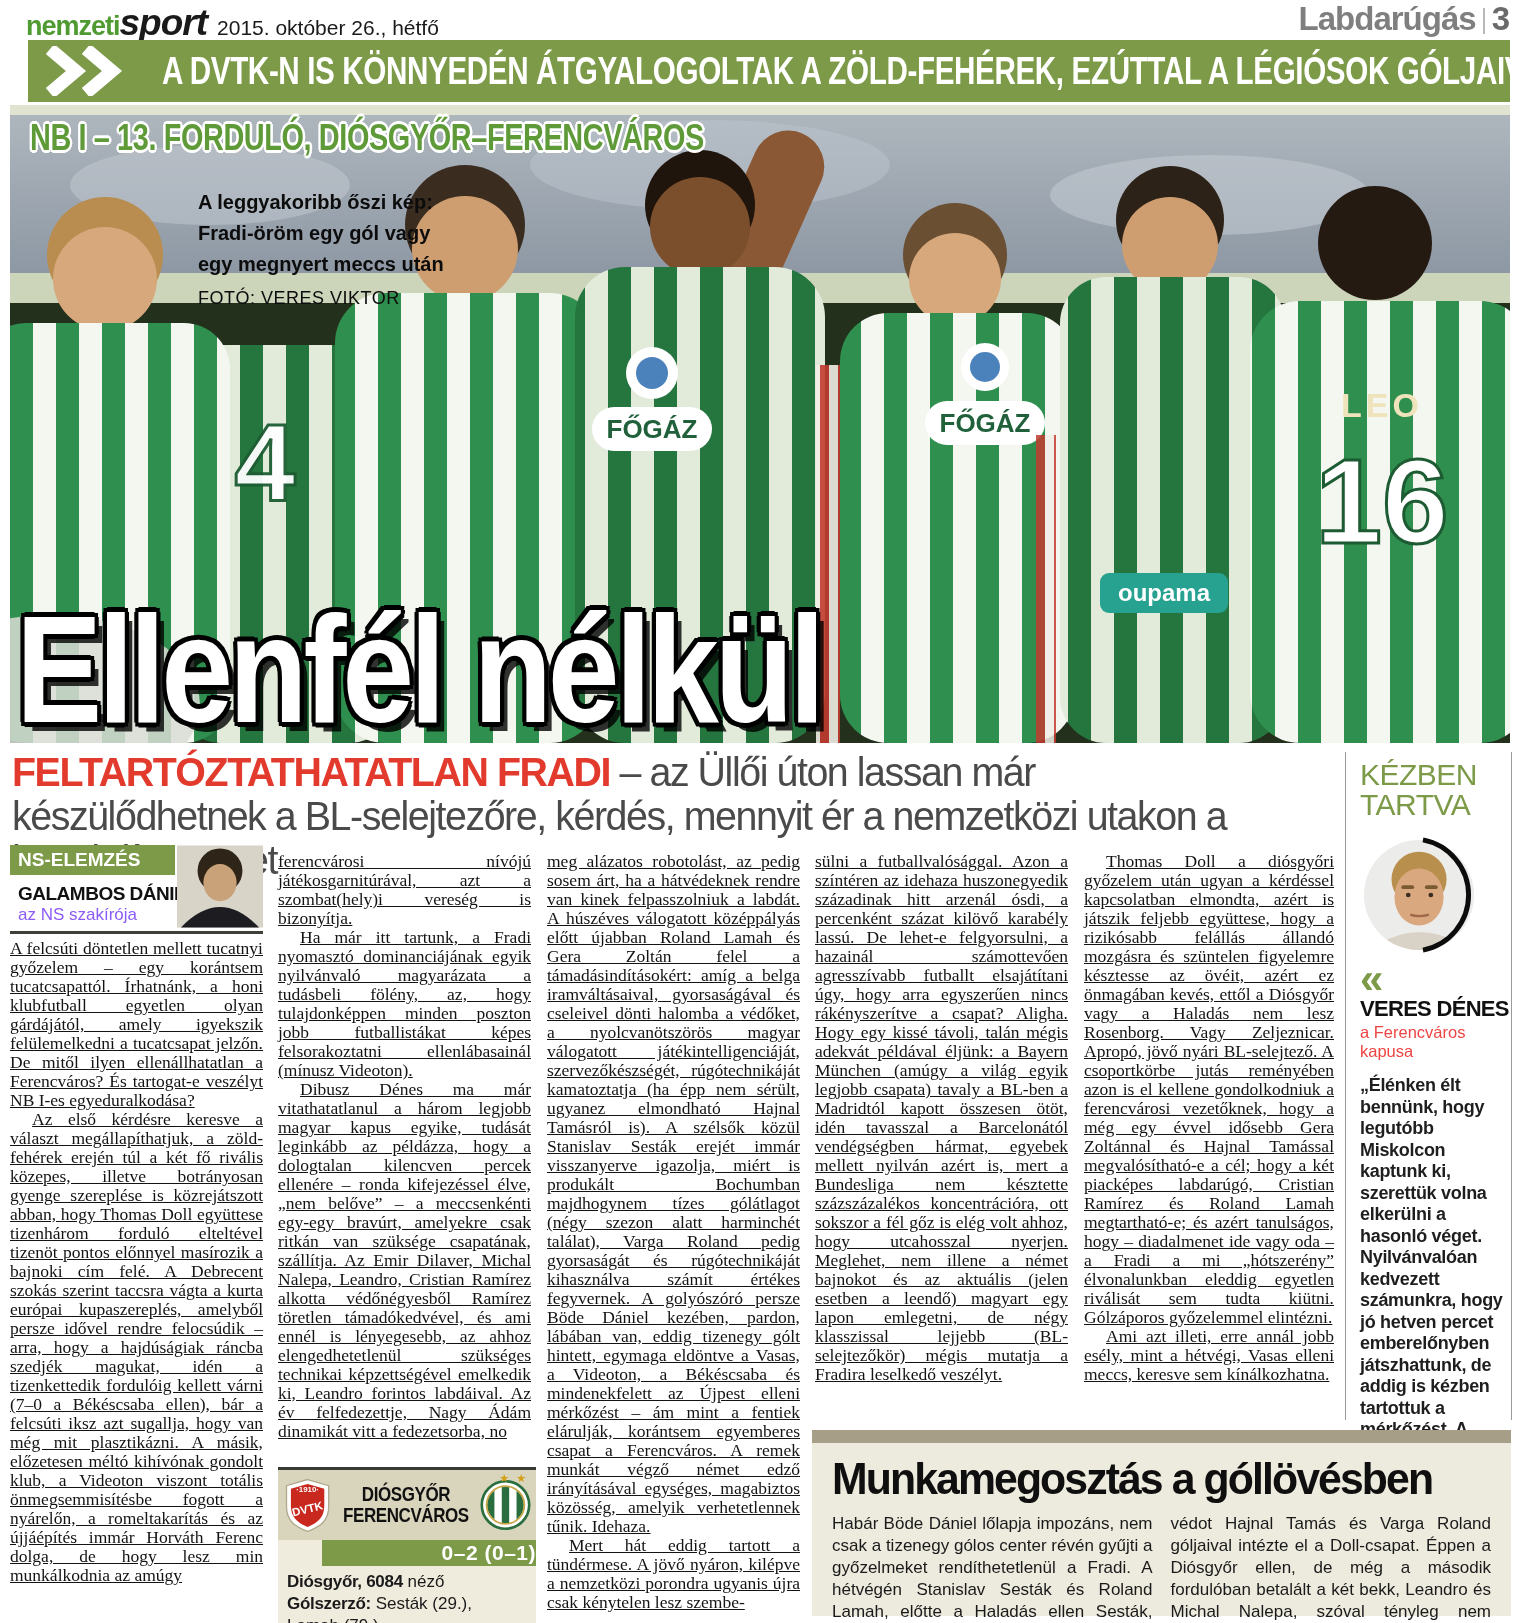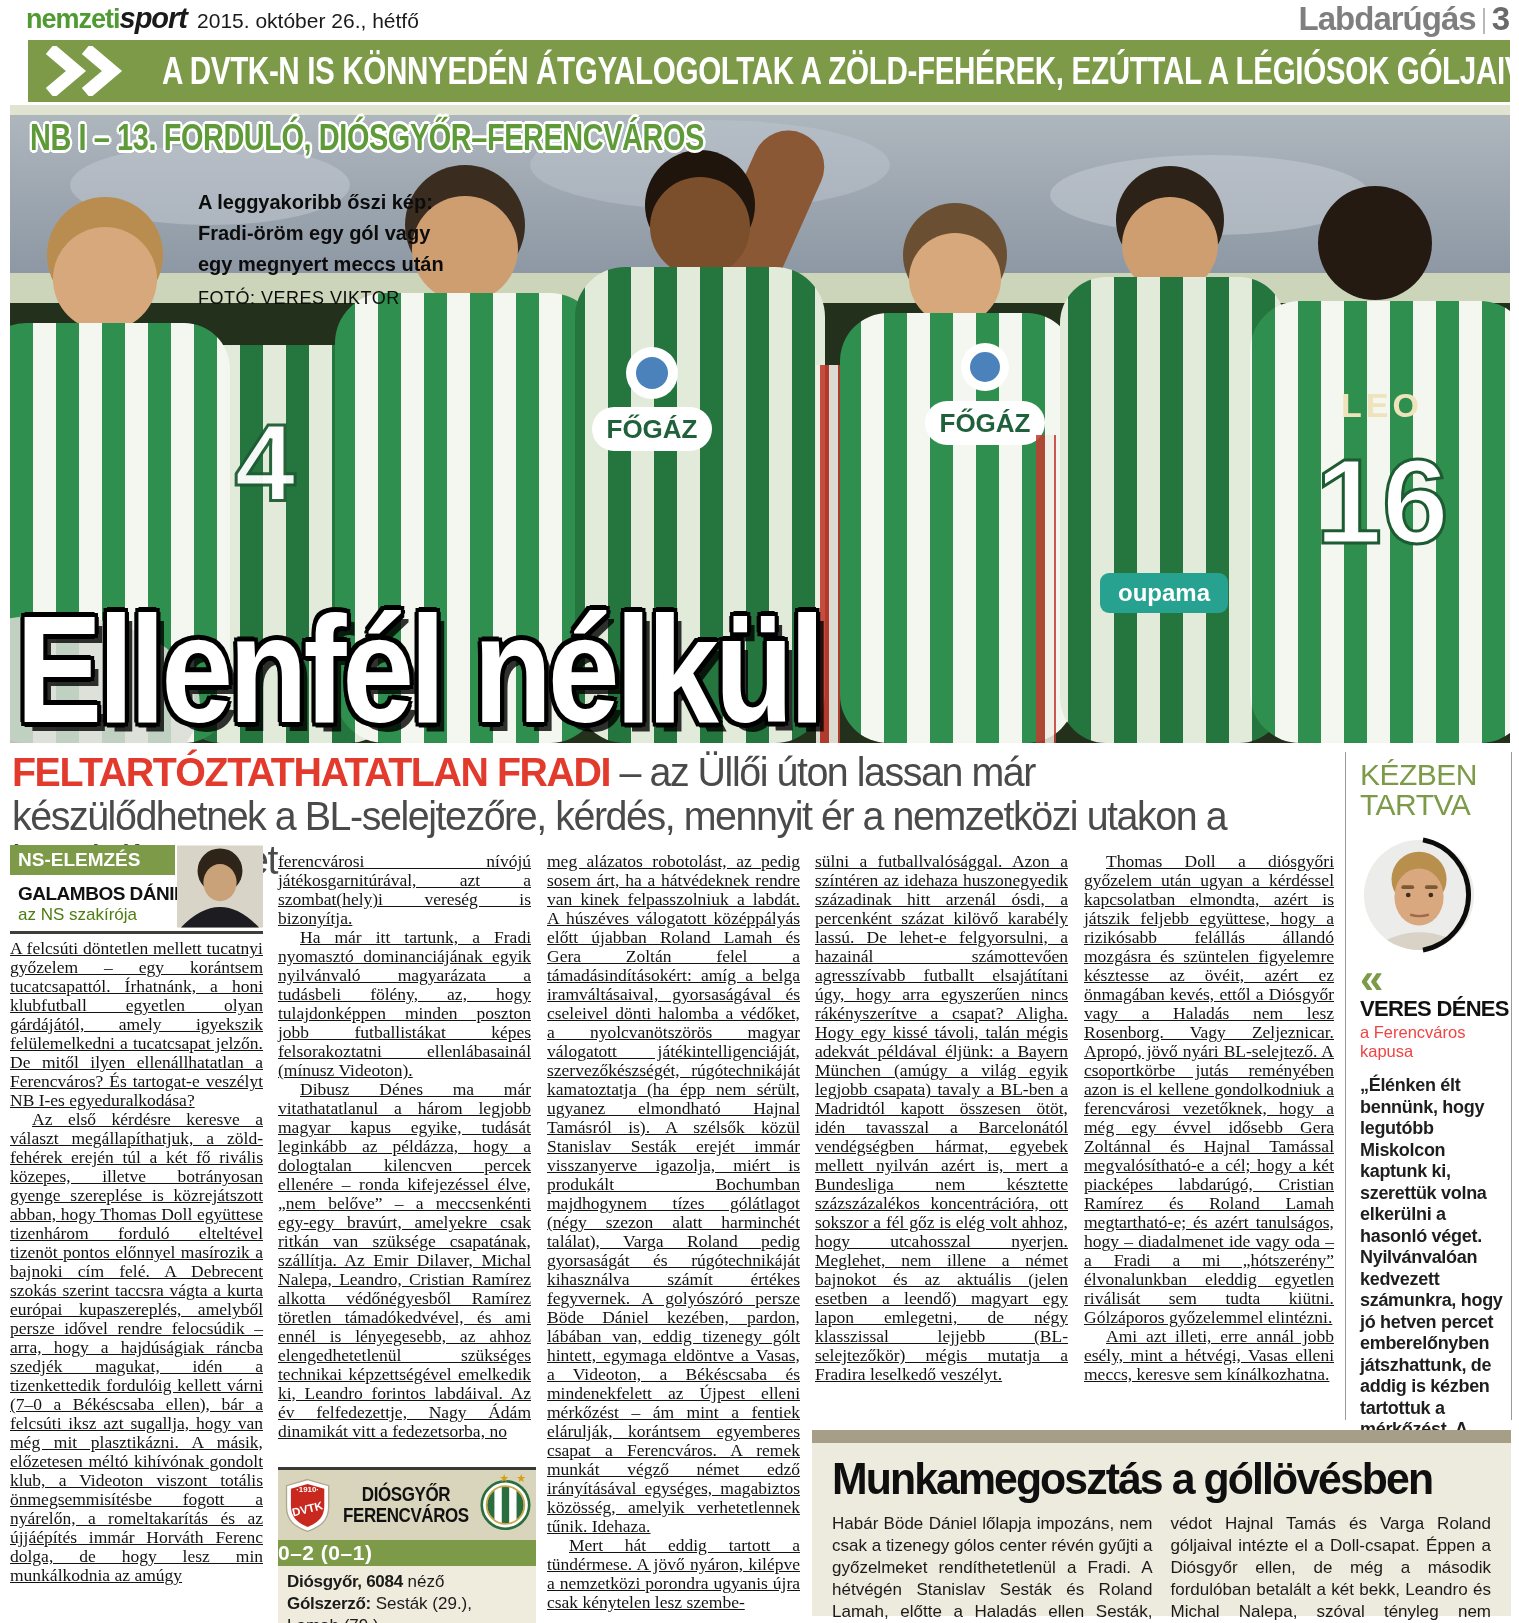--- a/index.html
+++ b/index.html
@@ -2,21 +2,21 @@
 <html lang="hu"><head>
 <meta charset="utf-8">
 <style>
   html,body{margin:0;padding:0;background:#e8e8e8;}
   .page{position:relative;width:1519px;height:1623px;background:#fff;overflow:hidden;
         font-family:"Liberation Sans",sans-serif;color:#111;}
 
   
   .masthead{position:absolute;left:26px;top:2px;height:36px;white-space:nowrap;}
   .brand-left{font-size:27px;font-weight:800;color:#4f9a31;letter-spacing:-1px;}
-  .brand-right{font-size:29px;font-weight:800;font-style:italic;color:#1a1a1a;letter-spacing:-1px;}
+  .brand-right{font-size:37px;font-weight:800;font-style:italic;color:#1a1a1a;letter-spacing:-1px;}
   .mast-date{font-size:21px;color:#1a1a1a;margin-left:10px;}
   .section-head{position:absolute;right:10px;top:0;font-size:33px;font-weight:800;color:#7f7f7f;
                 letter-spacing:-1px;display:flex;align-items:center;justify-content:flex-end;}
   .section-head .sep{width:2px;height:26px;background:#b9b9b9;margin:4px 7px 0 7px;}
   .section-head .pg{color:#6a6a6a;}
 
   
   .banner{position:absolute;left:28px;right:9px;top:40px;height:62px;background:#7C9A47;
           display:flex;align-items:center;}
   .banner .chev{margin-left:14px;flex:0 0 auto;}
@@ -43,21 +43,21 @@
   .lead{position:absolute;left:12px;top:750px;width:1330px;font-size:41px;line-height:44px;
         letter-spacing:-1.5px;transform:scaleX(.96);transform-origin:left top;}
   .lead .hl{color:#E23B2E;font-weight:800;}
   .lead .rest{color:#4a4a4a;font-weight:400;}
 
   
   .analysis{position:absolute;left:10px;top:845px;width:253px;height:86px;border-bottom:3px solid #3f3f3a;}
   .analysis .tagbar{position:absolute;left:0;top:0;width:165px;height:30px;background:#7C9A47;
         color:#fff;font-size:19px;font-weight:800;line-height:30px;padding-left:8px;box-sizing:border-box;}
   .analysis .a-name{position:absolute;left:8px;top:38px;font-size:19px;font-weight:800;letter-spacing:-.5px;}
-  .analysis .a-role{position:absolute;left:8px;top:60px;font-size:17px;color:#4d7c0f;}
+  .analysis .a-role{position:absolute;left:8px;top:60px;font-size:17px;color:#8b5cf6;}
   .analysis .a-photo{position:absolute;right:0;top:0;width:86px;height:83px;}
 
   
   .col{position:absolute;font-family:"Liberation Serif",serif;font-size:17.5px;line-height:19px;
        color:#131313;text-align:justify;hyphens:auto;}
   .col p{margin:0;text-decoration:underline;}
   .col p.ind{text-indent:22px;}
   .col1{left:10px;top:939px;width:253px;height:676px;}
   .col2{left:278px;top:852px;width:253px;height:610px;}
   .col3{left:547px;top:852px;width:253px;height:764px;}
@@ -65,22 +65,22 @@
   .col5{left:1084px;top:852px;width:250px;height:560px;}
 
   
   .matchbox{position:absolute;left:278px;top:1467px;width:258px;height:156px;background:#f0ecdd;
             border-top:3px solid #3a3a35;box-sizing:border-box;}
   .mb-head{position:relative;height:70px;background:#d9d4bc;display:flex;align-items:center;
            justify-content:space-between;padding:0 5px;}
   .mb-title{flex:1;text-align:center;font-size:20px;font-weight:800;line-height:21px;
             letter-spacing:-.5px;transform:scaleX(.85);}
   .mb-stars{position:absolute;right:8px;top:2px;color:#d4a017;font-size:11px;letter-spacing:2px;}
-  .mb-score{height:26px;background:#7C9A47;color:#fff;text-align:left;font-size:21px;
-            font-weight:800;line-height:26px;letter-spacing:.5px;}
+  .mb-score{height:26px;background:#7C9A47;color:#fff;text-align:right;font-size:21px;
+            font-weight:800;line-height:26px;letter-spacing:.5px;margin-left:44px;}
   .mb-info{padding:5px 9px;font-size:17px;line-height:22px;color:#1a1a1a;}
   .mb-info b{font-weight:800;letter-spacing:-.3px;}
 
   
   .rule{position:absolute;width:1px;background:#9a9a9a;top:752px;height:668px;}
   .rule.l{left:1345px;} .rule.r{left:1511px;}
   .sidebar{position:absolute;left:1360px;top:760px;width:148px;}
   .sb-title{font-size:30px;font-weight:400;color:#7C9A47;line-height:30px;letter-spacing:-.5px;}
   .sb-photo{margin:16px 0 0 2px;width:118px;height:118px;}
   .sb-qmark{color:#7C9A47;font-size:42px;font-weight:800;line-height:30px;margin-top:6px;}

